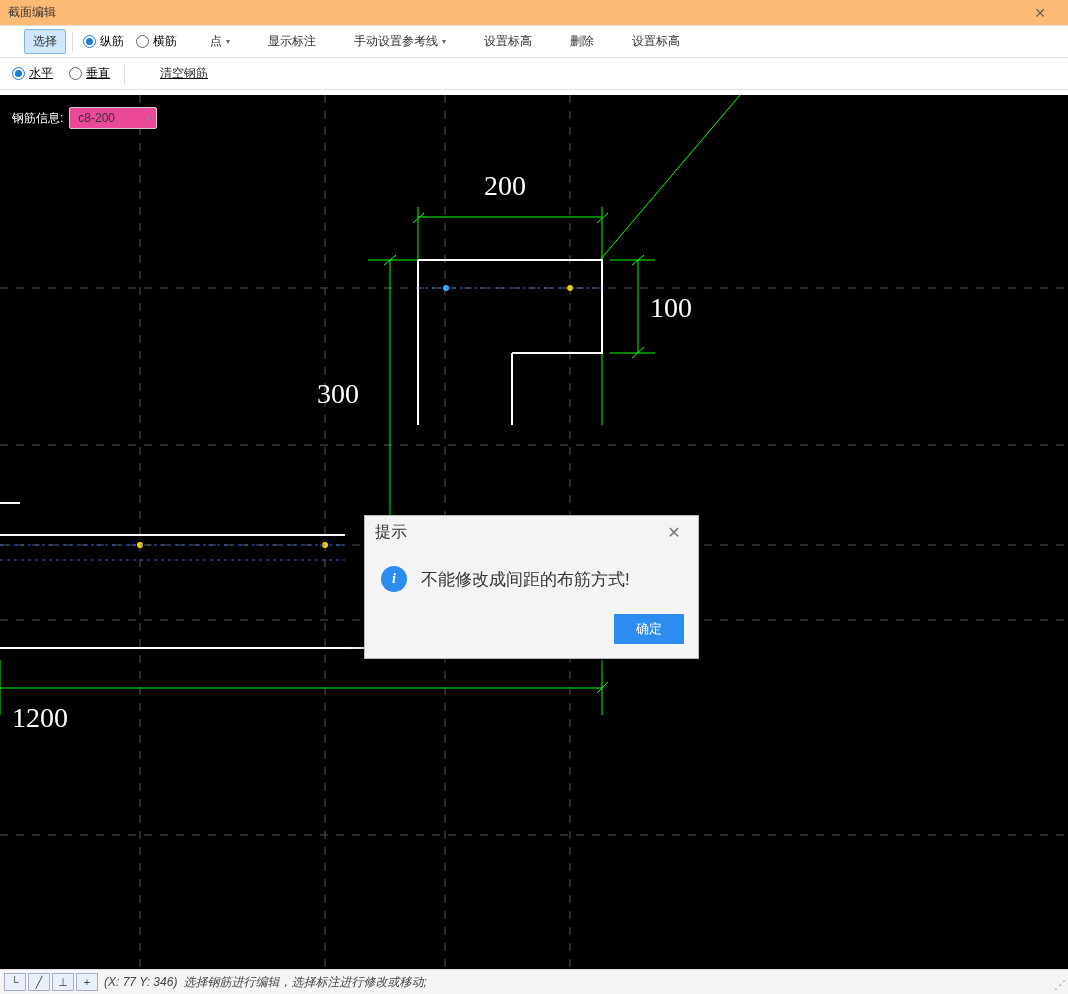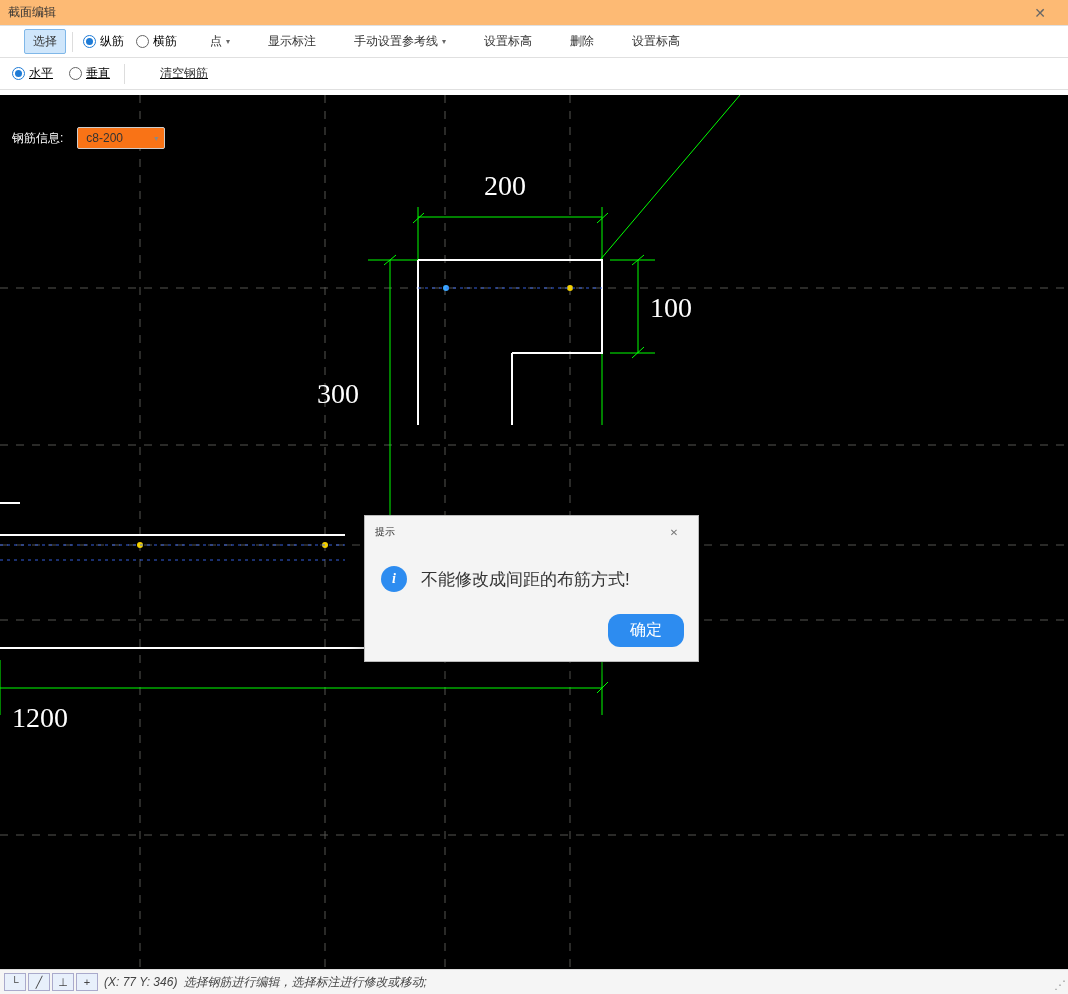--- a/index.html
+++ b/index.html
@@ -106,27 +106,26 @@
       left: 0;
       right: 0;
       bottom: 25px;
       background: #000;
     }
     .canvas-overlay {
       position: absolute;
       top: 12px; left: 12px;
       display: flex;
       align-items: center;
-      gap: 14px;
+      gap: 6px;
       color: #fff;
-      margin-top: 20px;
     }
     .canvas-label { font-size: 12px; }
     .canvas-select {
-      background: #f97316;
+      background: #ec4899;
       border: 1px solid #ccc;
       padding: 3px 24px 3px 8px;
       font-size: 12px;
       border-radius: 2px;
       position: relative;
       min-width: 88px;
       color: #333;
     }
     .canvas-select::after {
       content: "▾";
@@ -175,21 +174,21 @@
       background: #f4f4f4;
       border: 1px solid #bbb;
       box-shadow: 0 4px 20px rgba(0,0,0,0.35);
     }
     .dialog-title {
       height: 32px;
       display: flex;
       align-items: center;
       justify-content: space-between;
       padding: 0 10px;
-      font-size: 10px;
+      font-size: 16px;
       color: #333;
     }
     .dialog-close {
       cursor: pointer;
       width: 28px; height: 24px;
       display: flex; align-items: center; justify-content: center;
       color: #777;
     }
     .dialog-body {
       padding: 18px 16px 12px 16px;
@@ -212,23 +211,23 @@
     .dialog-footer {
       padding: 10px 14px 14px;
       display: flex;
       justify-content: flex-end;
     }
     .ok-btn {
       background: #2d8cf0;
       color: #fff;
       border: none;
       padding: 6px 22px;
-      font-size: 16px;
-      cursor: pointer;
-      border-radius: 12px;
+      font-size: 13px;
+      cursor: pointer;
+      border-radius: 1px;
     }
     .drawing { position:absolute; top:0; left:0; }
     .dim-text { font-family: "Times New Roman", serif; font-size: 28px; fill: #fff; }
   </style>
 </head>
 <body>
 
 <div class="titlebar">
   <span class="titlebar-title">截面编辑</span>
   <div class="close-btn">

